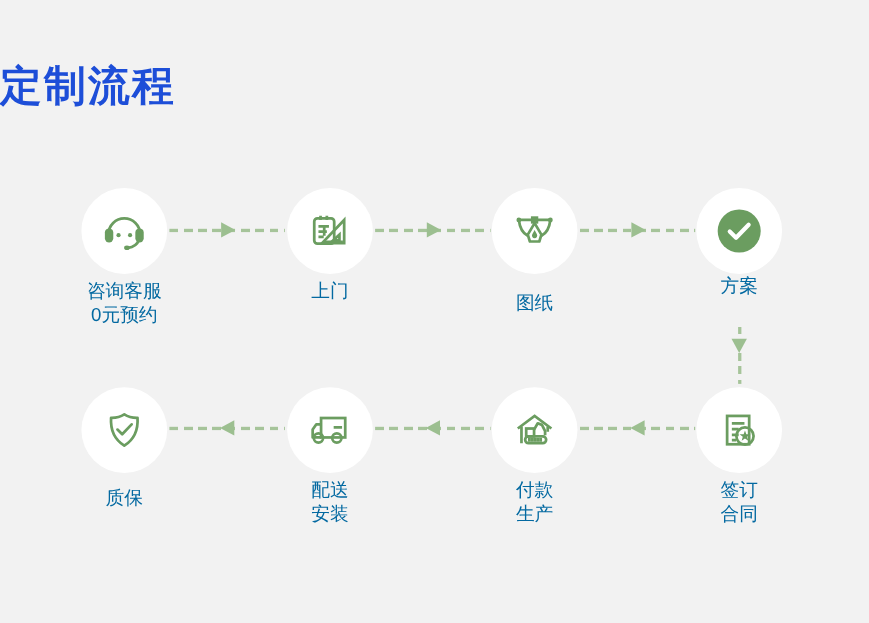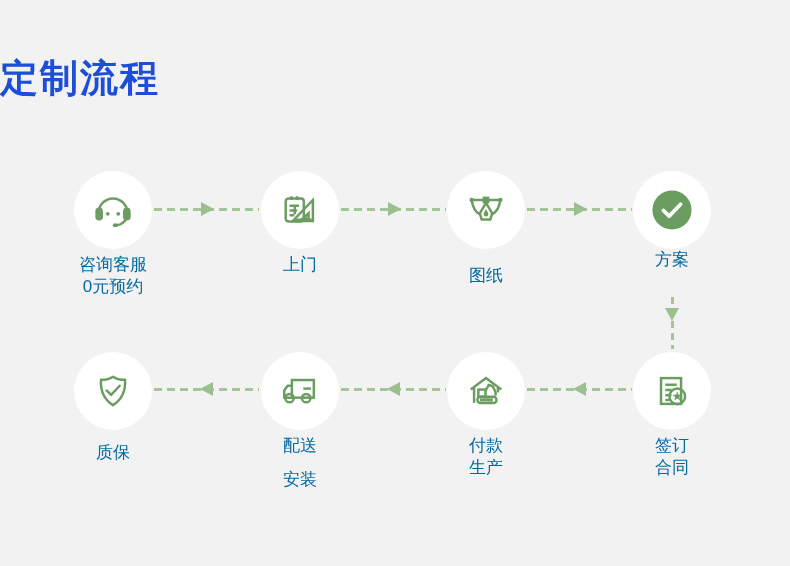--- a/index.html
+++ b/index.html
@@ -183,21 +183,21 @@
         <svg viewBox="0 0 44 44">
           <rect class="ic" x="13.5" y="10.5" width="23" height="18.5" stroke-width="2.8"></rect>
           <path class="ic" d="M13.5,16.5 H9 L5.5,21.5 V29 H13.5" stroke-width="2.8" stroke-linejoin="round"></path>
           <path class="ic" d="M25.5,19.5 H33.5" stroke-width="2.8"></path>
           <circle class="ic" cx="11" cy="29.5" r="4.4" fill="#ffffff" stroke-width="2.8"></circle>
           <circle class="ic" cx="28.5" cy="29.5" r="4.4" fill="#ffffff" stroke-width="2.8"></circle>
         </svg>
       </span>
     </div>
     <div class="label">配送</div>
-    <div class="label" style="margin-top:12px">安装</div>
+    <div class="label" style="margin-top:0">安装</div>
   </div>
 
   <div class="step pos-r2c1">
     <div class="circle">
       <span>
         <svg viewBox="0 0 44 44">
           <path class="ic" d="M22,7 C25.5,9.3 30,10.4 34.6,10.3 C35.3,21.5 31.8,30.6 22,36.8 C12.2,30.6 8.7,21.5 9.4,10.3 C14,10.4 18.5,9.3 22,7 Z" stroke-linejoin="round"></path>
           <path class="ic" d="M15.5,21.5 L20,26 L29,16.5" stroke-linecap="round" stroke-linejoin="round"></path>
         </svg>
       </span>

